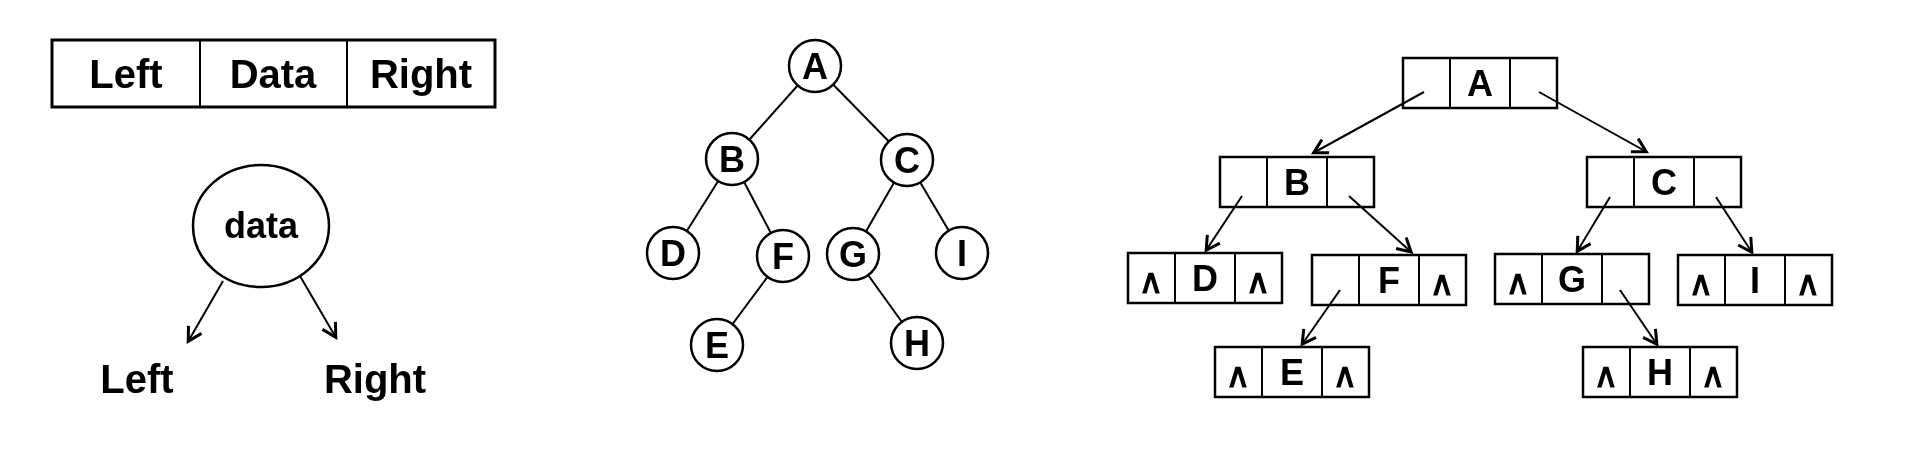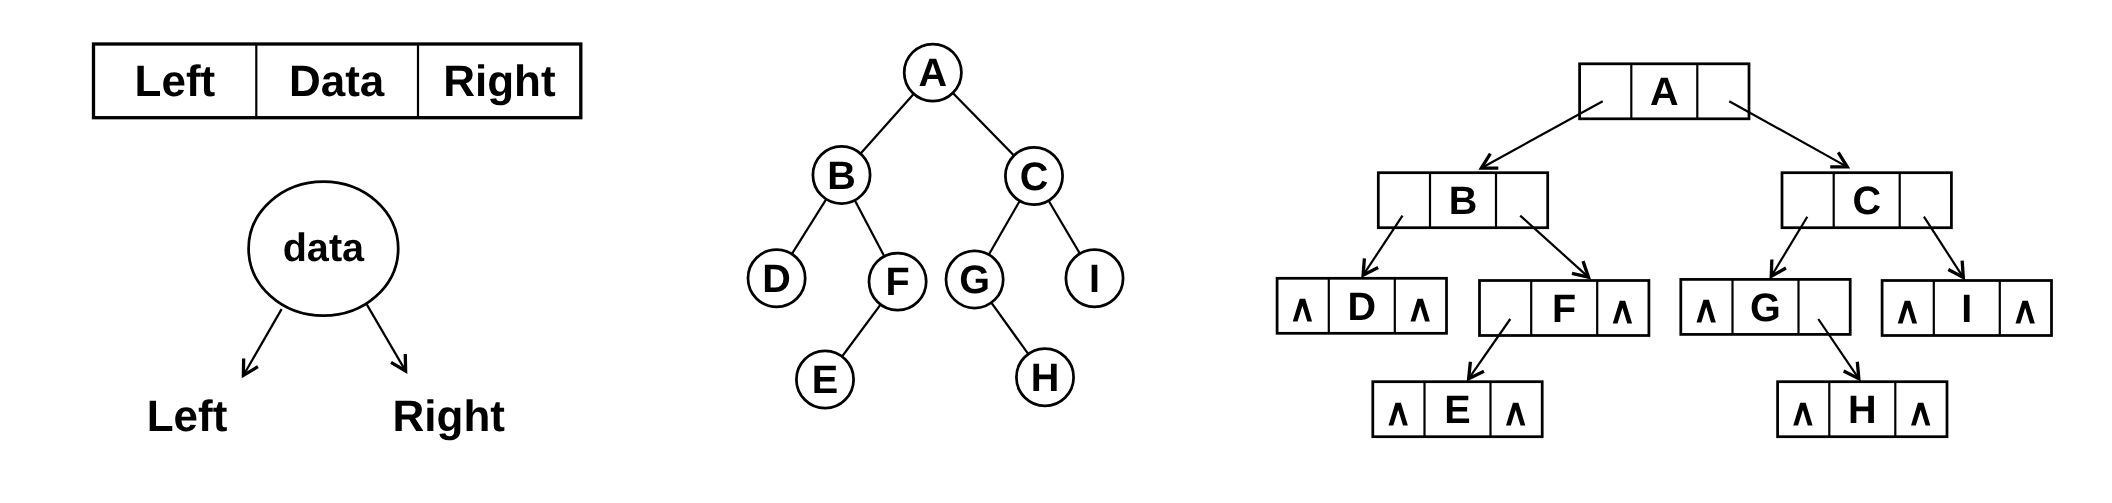--- a/index.html
+++ b/index.html
@@ -7,21 +7,20 @@
     padding: 0;
     background: #ffffff;
   }
   .stage {
     position: relative;
     width: 1880px;
     height: 457px;
     background: #ffffff;
     overflow: hidden;
     font-family: "Liberation Sans", sans-serif;
-    padding-left: 33px;
   }
   svg { display: block; }
   .lbl {
     font-family: "Liberation Sans", sans-serif;
     font-weight: bold;
     fill: #000000;
   }
   .t40 { font-size: 40px; }
   .t36 { font-size: 36px; }
   .t34 { font-size: 34px; }

